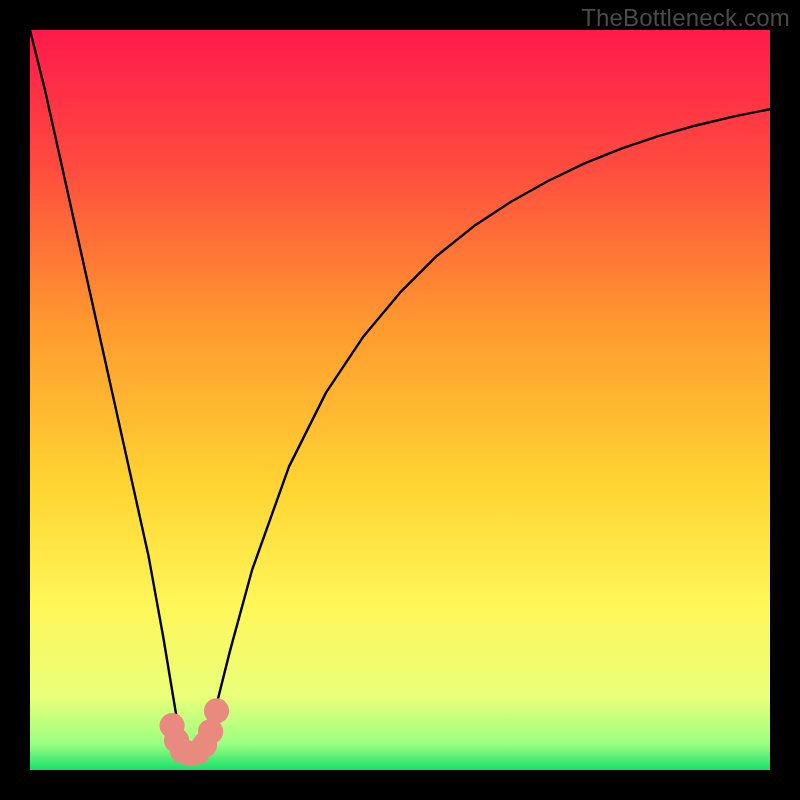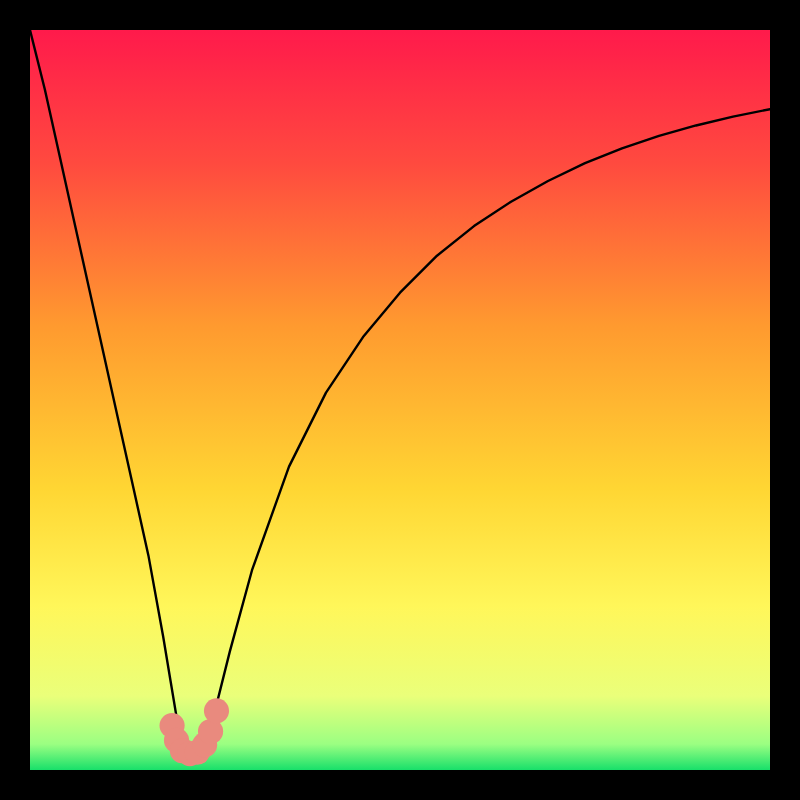--- a/index.html
+++ b/index.html
@@ -65,13 +65,14 @@
           <circle cx="146.52" cy="710.40" r="12.58" fill="#e98a7e"></circle>
           <circle cx="152.44" cy="720.76" r="12.58" fill="#e98a7e"></circle>
           <circle cx="159.84" cy="723.72" r="12.58" fill="#e98a7e"></circle>
           <circle cx="167.24" cy="722.24" r="12.58" fill="#e98a7e"></circle>
           <circle cx="174.64" cy="714.84" r="12.58" fill="#e98a7e"></circle>
           <circle cx="180.56" cy="701.52" r="12.58" fill="#e98a7e"></circle>
           <circle cx="186.48" cy="680.80" r="12.58" fill="#e98a7e"></circle>
         </g>
     </svg>
   </div>
+  <div class="watermark">TheBottleneck.com</div>
 </div>
 
 </body></html>

